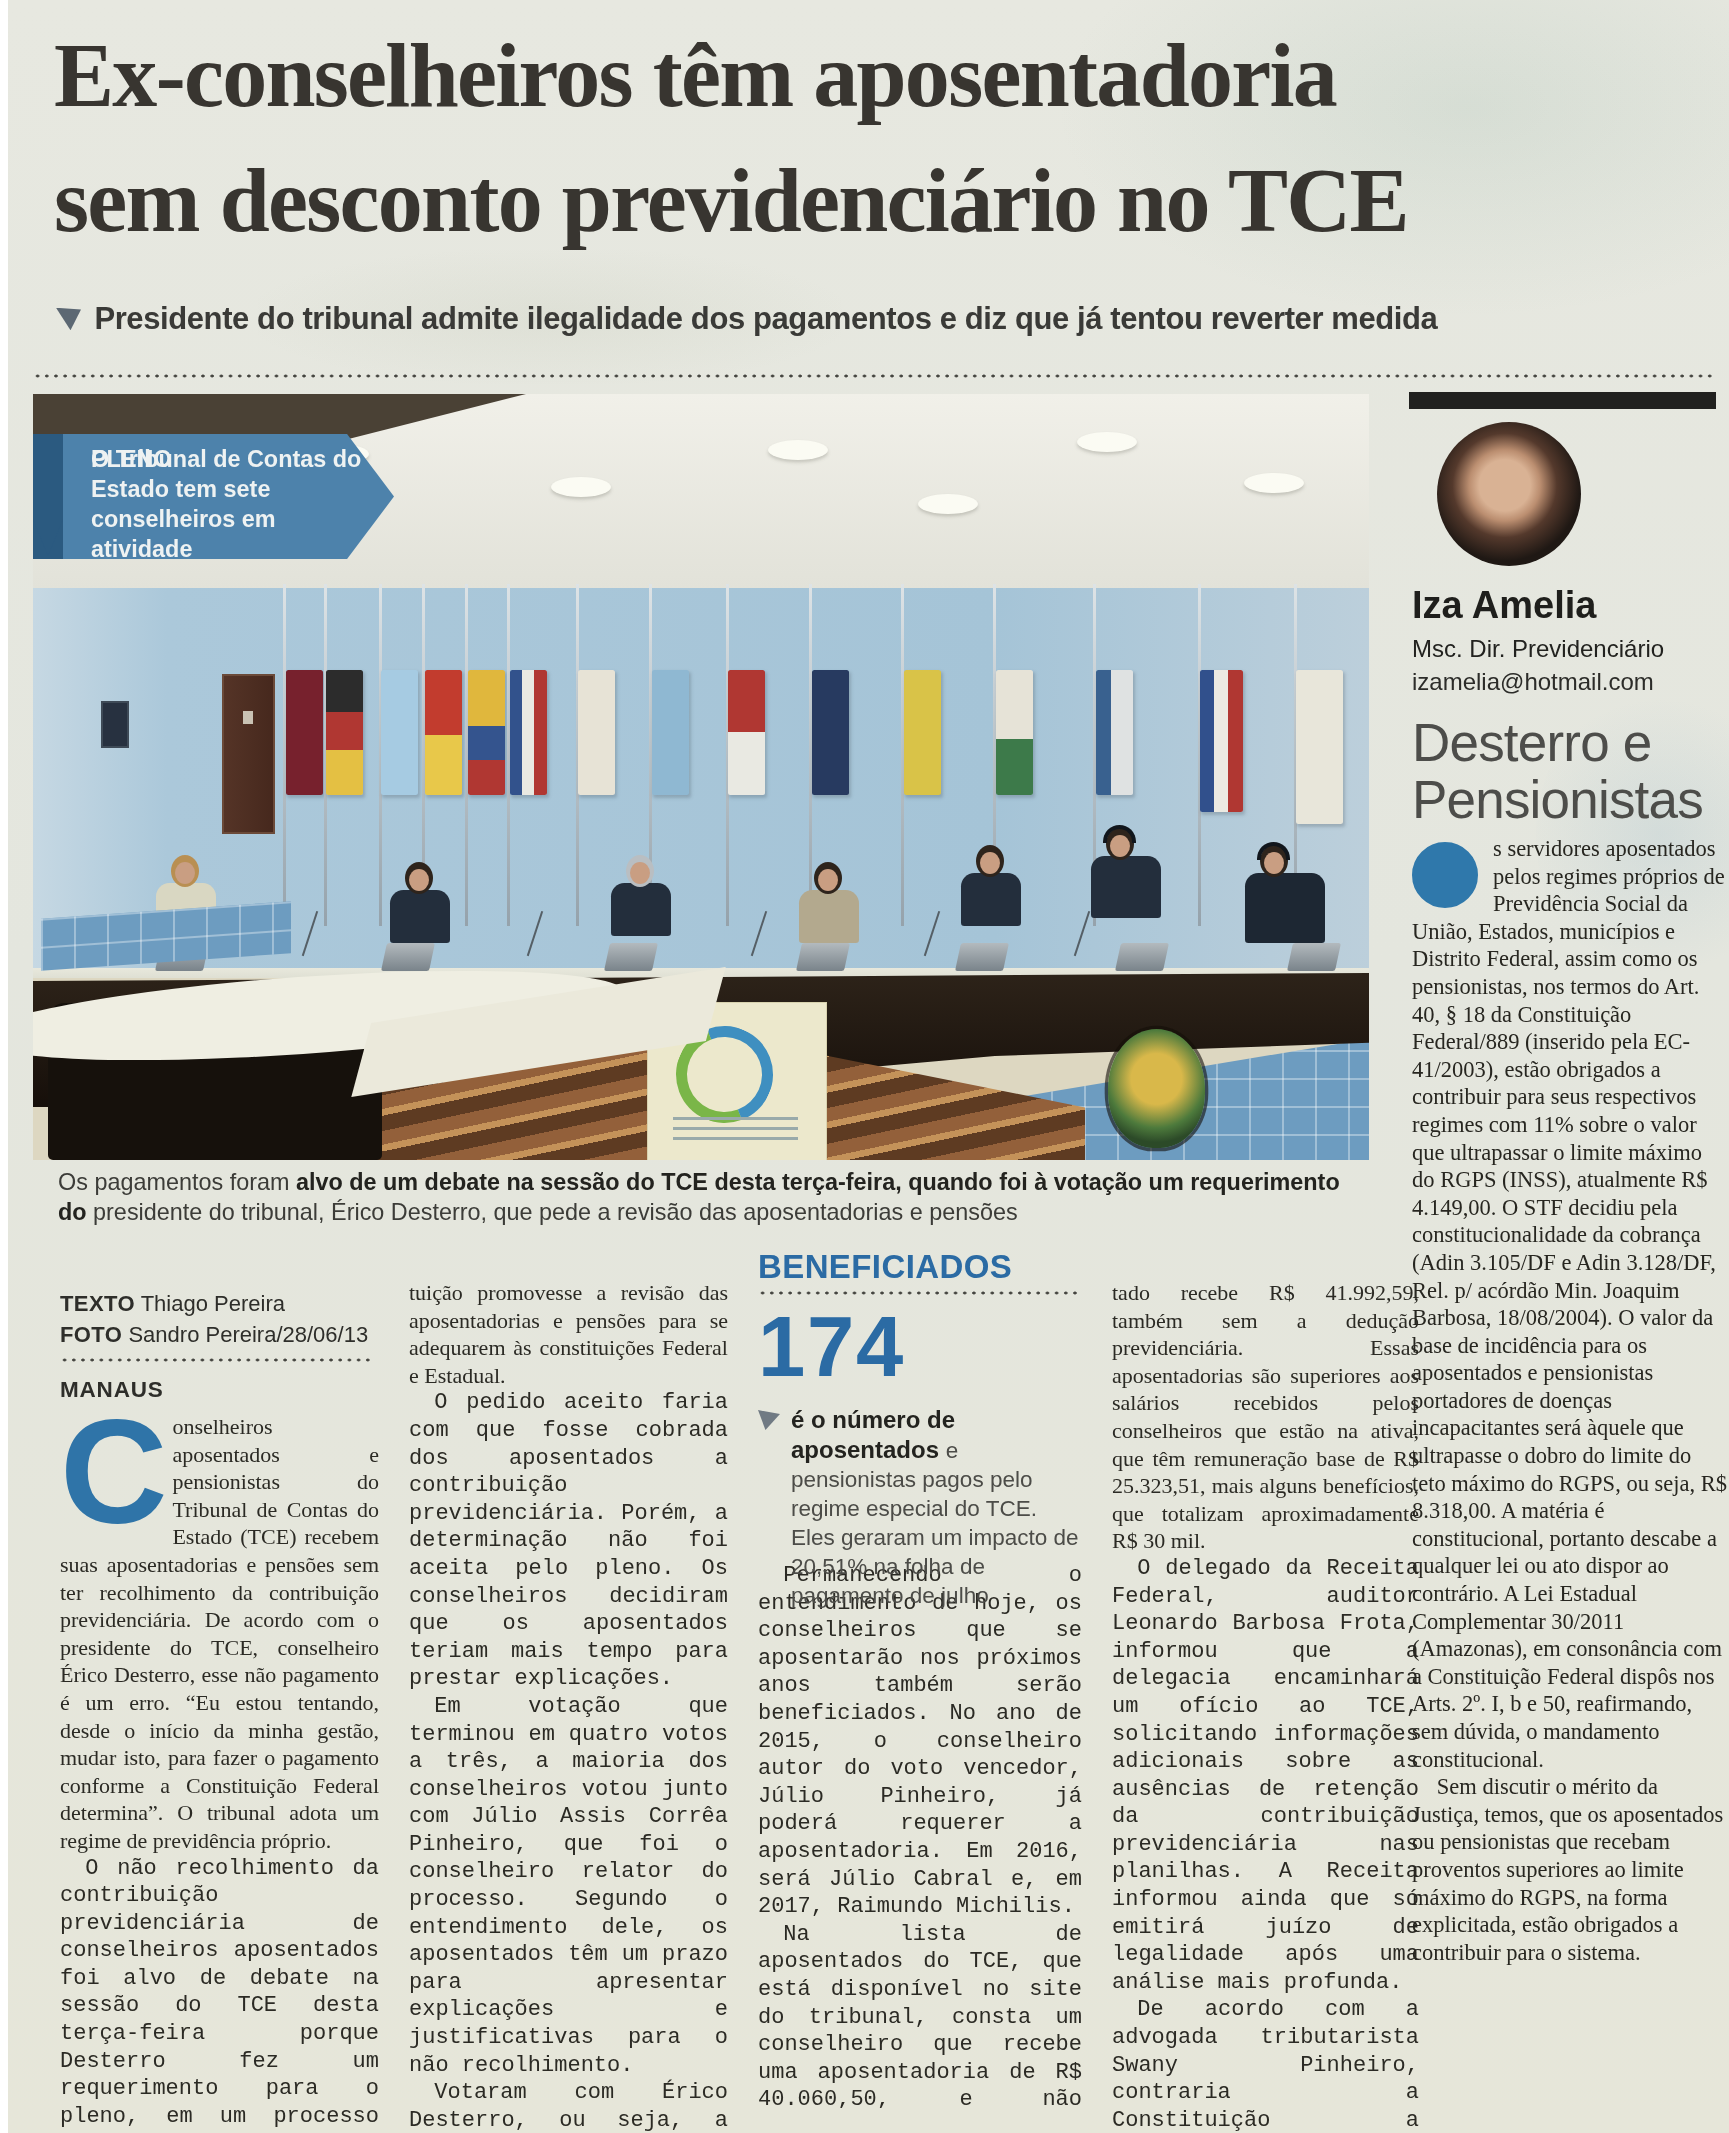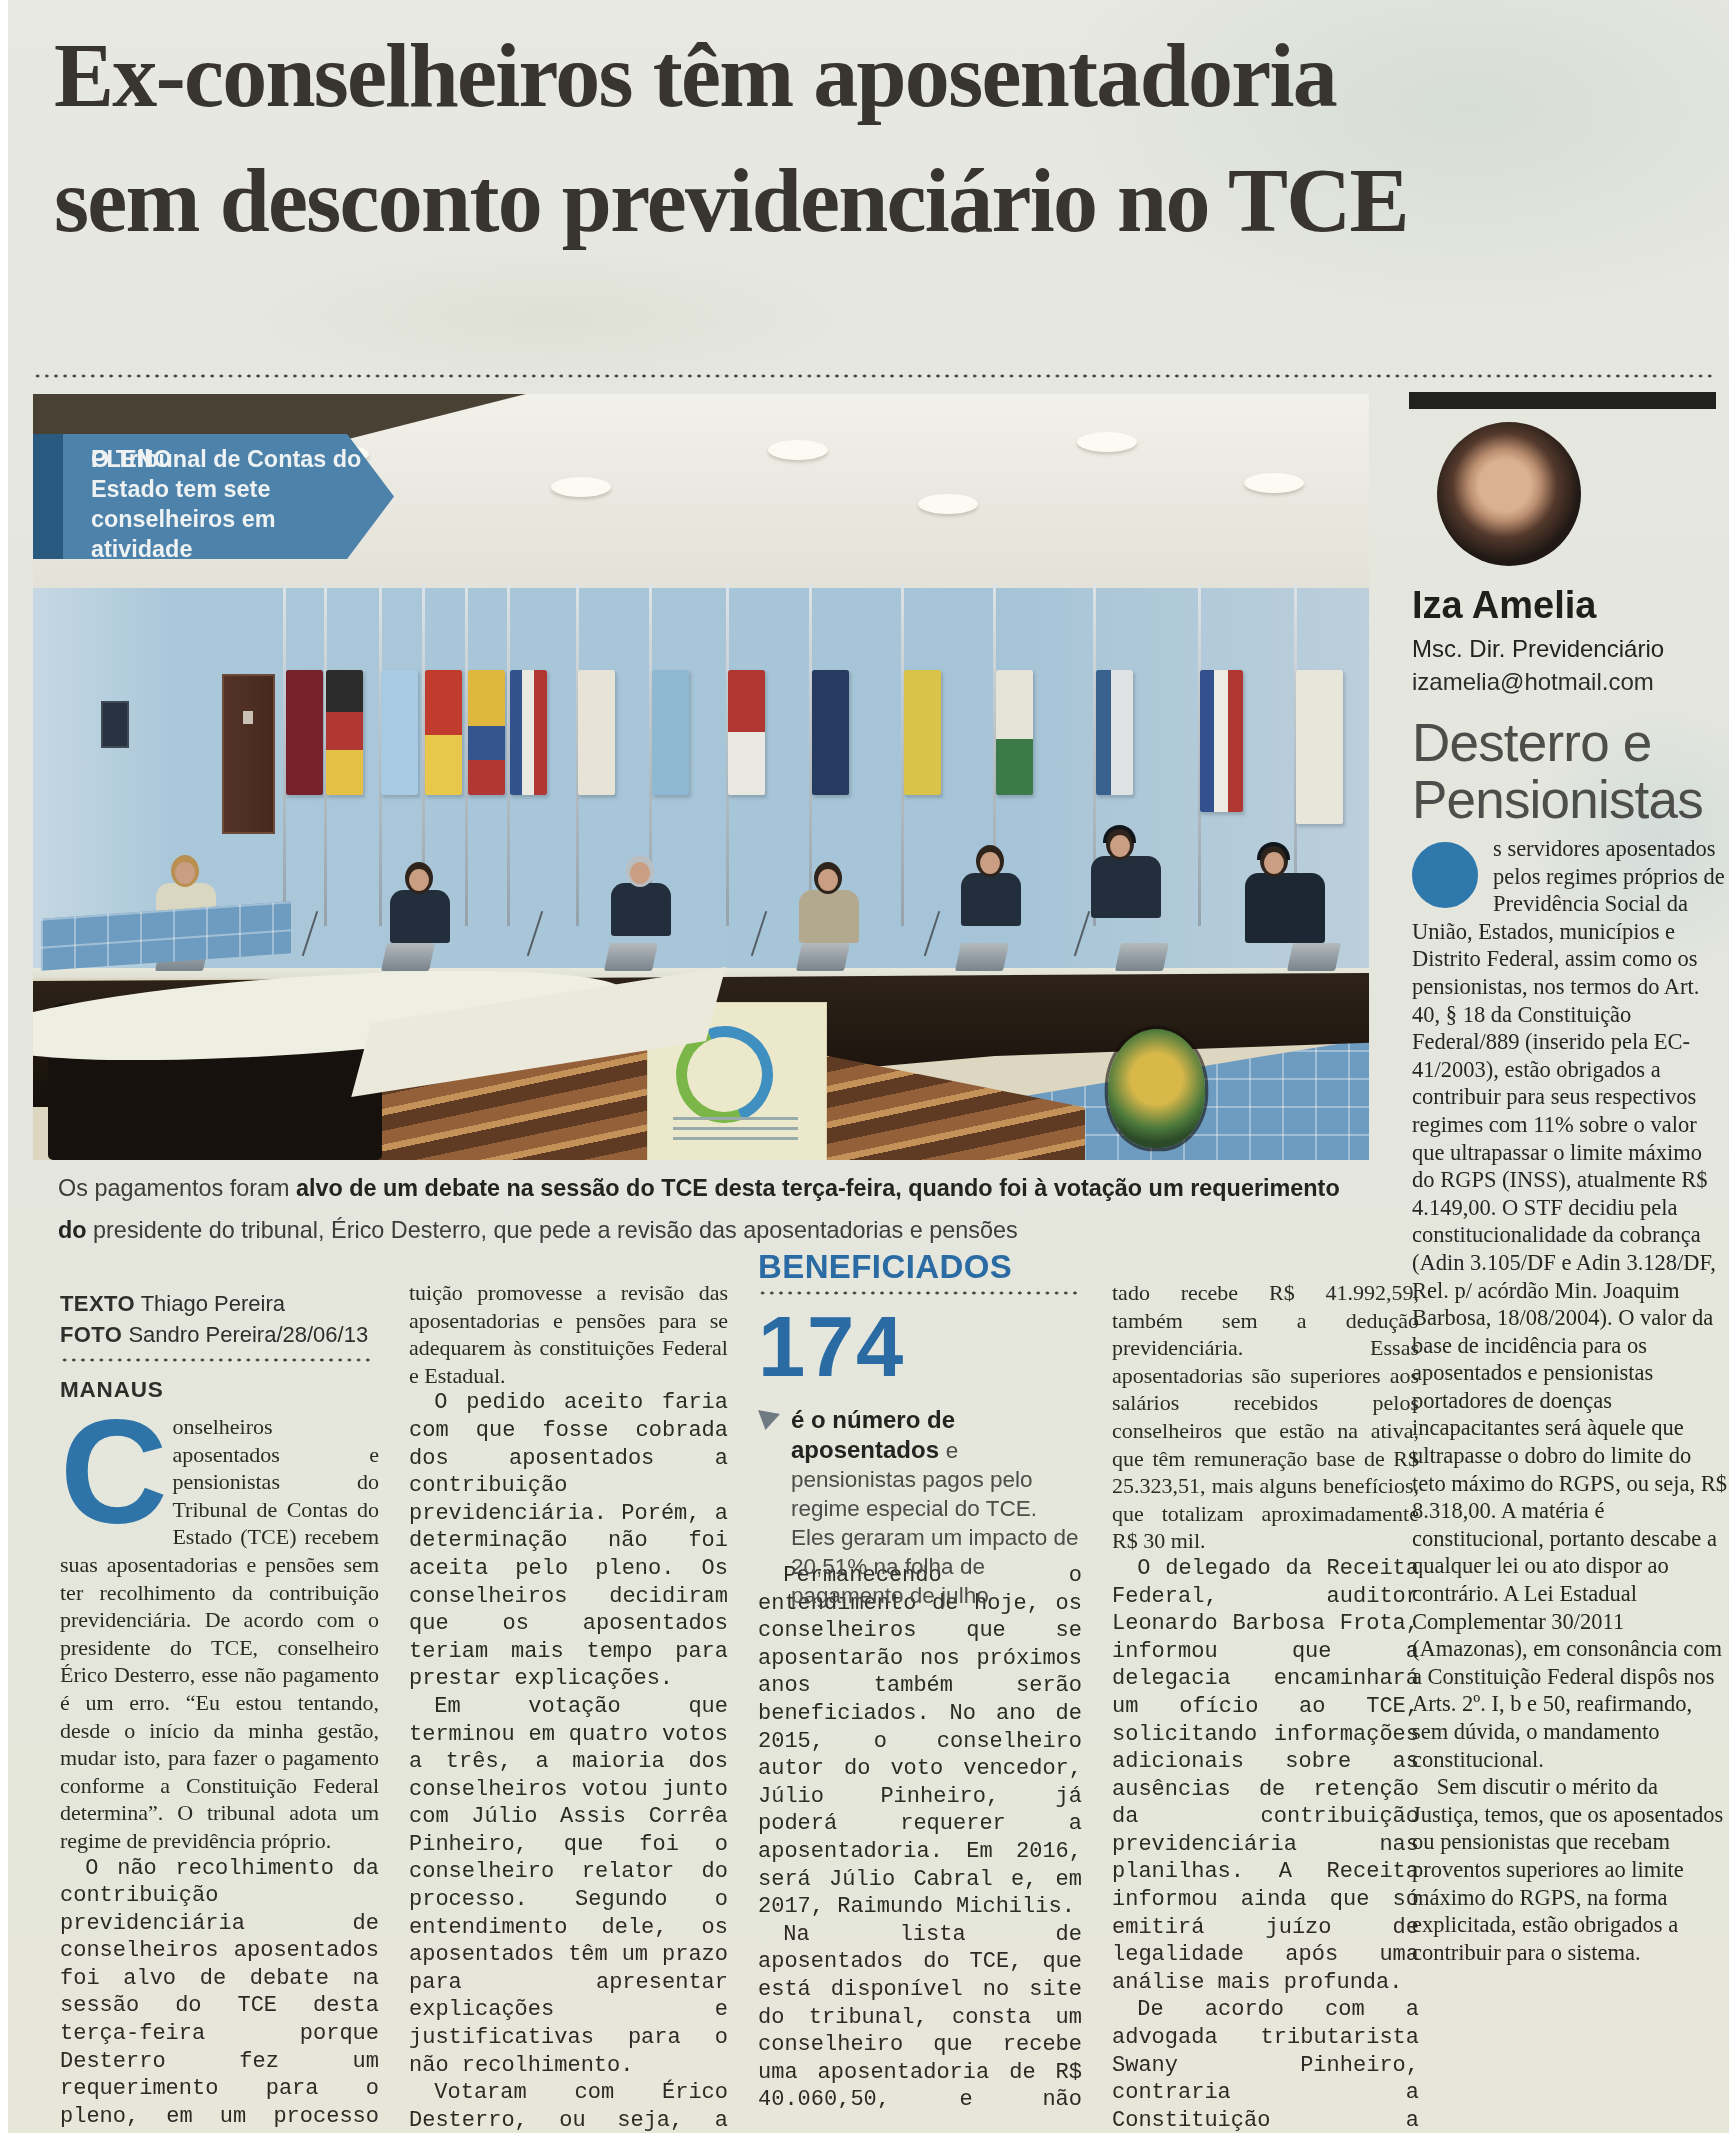--- a/index.html
+++ b/index.html
@@ -107,21 +107,21 @@
   
   .tag{position:absolute;left:0px;top:40px;width:361px;height:125px;background:#4d82ab;
        clip-path:polygon(0 0,87% 0,100% 50%,87% 100%,0 100%);}
   .tagstrip{left:0;top:0;width:30px;height:125px;background:#2b5a80;}
   .tagtail{left:0;top:125px;width:30px;height:37px;background:#2b5a80;clip-path:polygon(0 0,100% 0,50% 100%);}
   .tagtxt{left:58px;top:10px;width:276px;font-family:"Liberation Sans",sans-serif;font-weight:bold;
           color:#eef2f2;font-size:23.4px;line-height:30px;}
 
   
   .caption{position:absolute;left:50px;top:1167px;width:1302px;font-family:"Liberation Sans",sans-serif;
-           font-size:23.4px;line-height:42px;color:#3c3c38;}
+           font-size:23.4px;line-height:30px;color:#3c3c38;}
   .caption b{color:#23231f;}
 
   
   .byline{position:absolute;left:52px;top:1288px;width:316px;font-family:"Liberation Sans",sans-serif;
           font-size:22px;line-height:31px;color:#2e2e2a;}
   .byline b{letter-spacing:0.4px;}
   .byline .dotrule{margin:8.3px 0 11.7px 0;width:311px;}
   .dateline{font-weight:bold;letter-spacing:0.8px;font-size:22.5px;}
 
   
@@ -170,20 +170,24 @@
 
   <div class="bleed bleed1" data-name="print-bleedthrough"></div>
   <div class="bleed bleed2" data-name="print-bleedthrough"></div>
   <div class="bleed bleed3" data-name="print-bleedthrough"></div>
 
   <div class="headline" data-name="headline">
     <div data-name="headline-line1">Ex-conselheiros têm aposentadoria</div>
     <div data-name="headline-line2">sem desconto previdenciário no TCE</div>
   </div>
 
+  <div class="subhead" data-name="subheadline">
+    <span class="subtri" data-name="triangle-bullet-icon"></span>
+    <span data-name="subheadline-text">Presidente do tribunal admite ilegalidade dos pagamentos e diz que já tentou reverter medida</span>
+  </div>
   <div class="dotrule toprule" data-name="dotted-divider"></div>
 
   <div class="photo" data-name="plenary-session-photo">
     <div class="ph-ceiling" data-name="photo-ceiling"></div>
     <div class="ph-beam" data-name="photo-ceiling-beam"></div>
     <div class="lamp lamp1" data-name="ceiling-light"></div>
     <div class="lamp lamp2" data-name="ceiling-light"></div>
     <div class="lamp lamp3" data-name="ceiling-light"></div>
     <div class="lamp lamp4" data-name="ceiling-light"></div>
     <div class="lamp lamp5" data-name="ceiling-light"></div>

